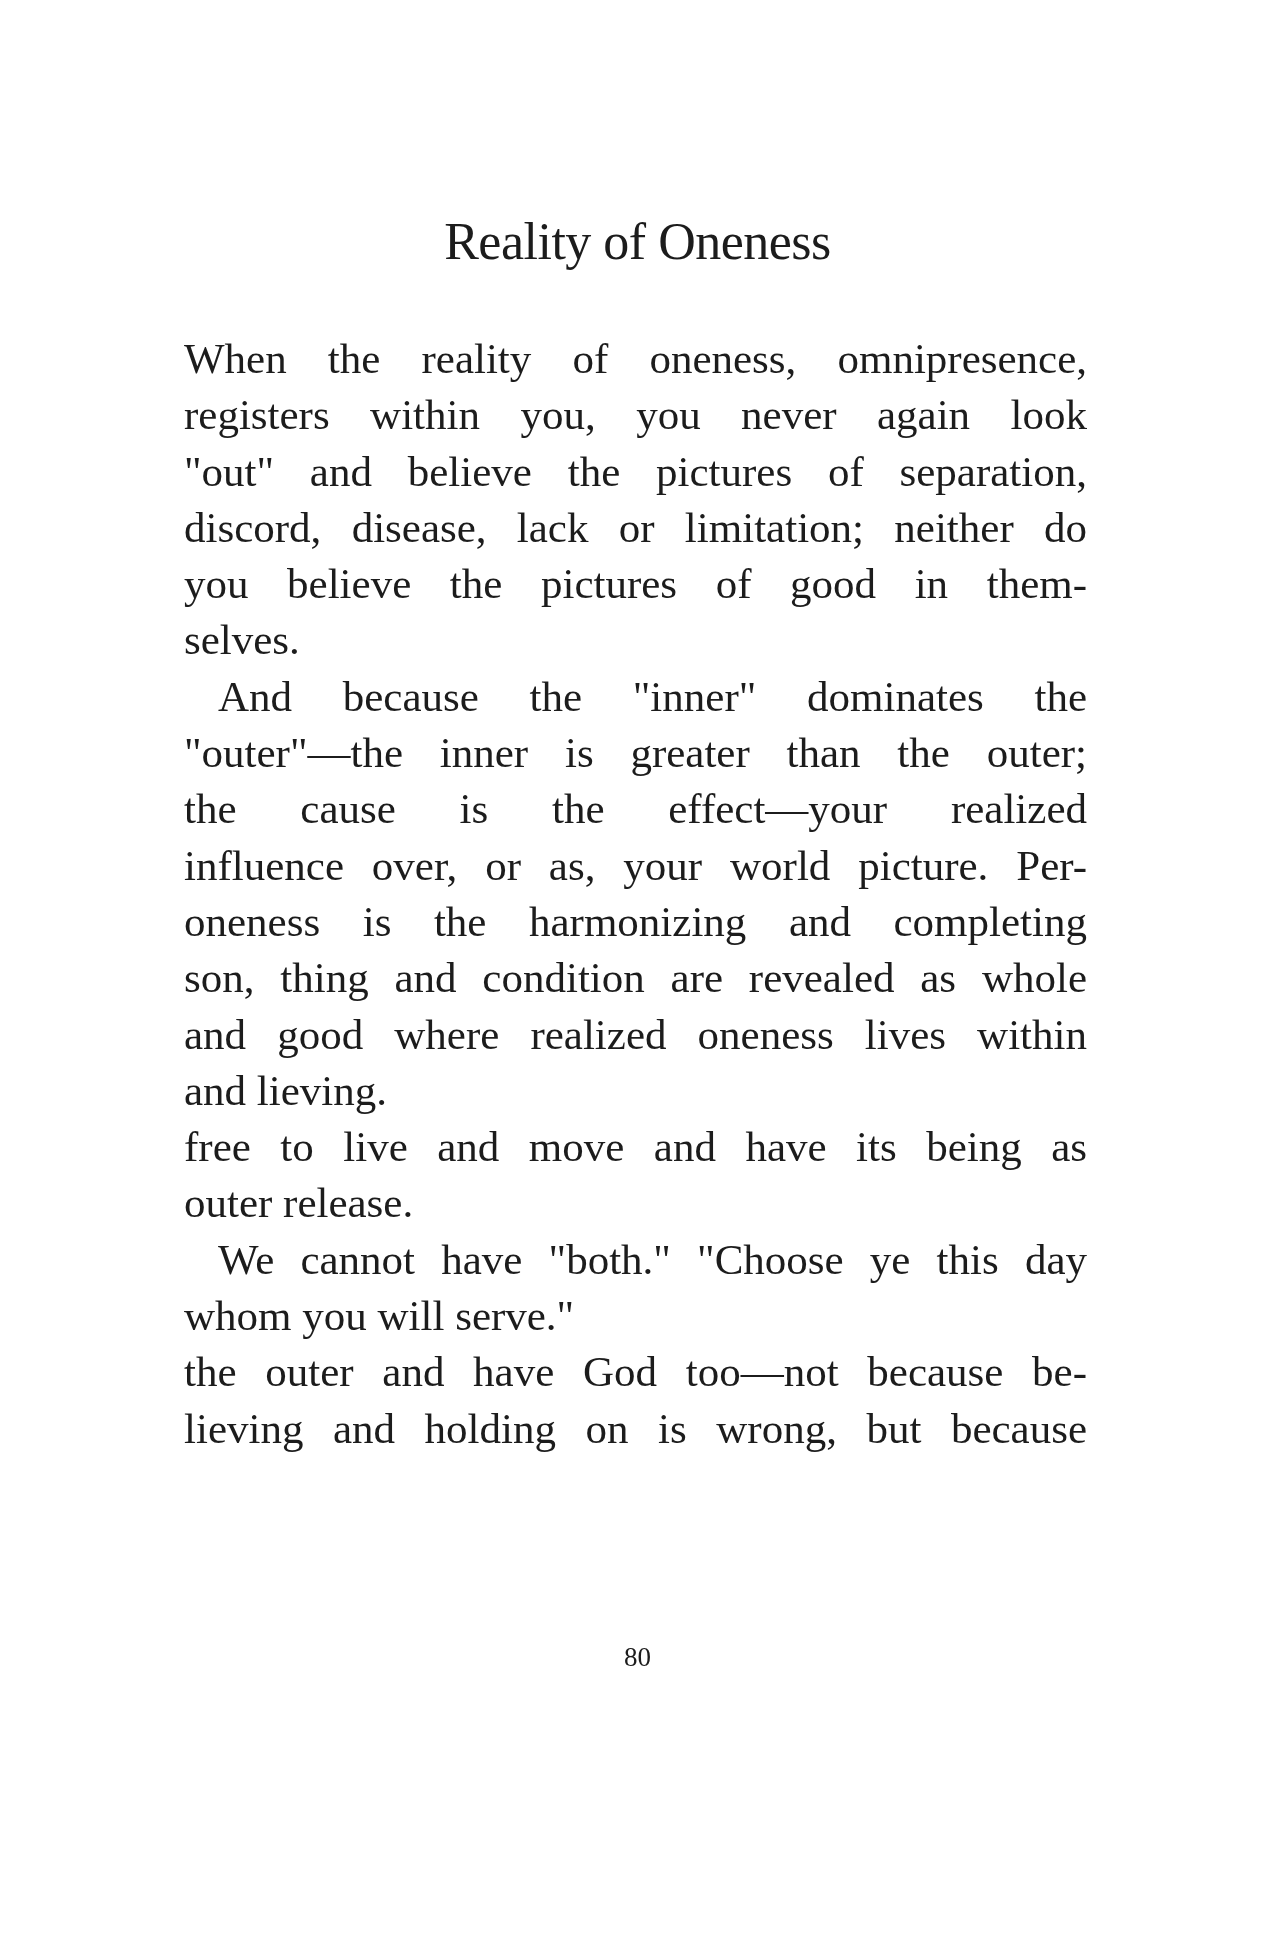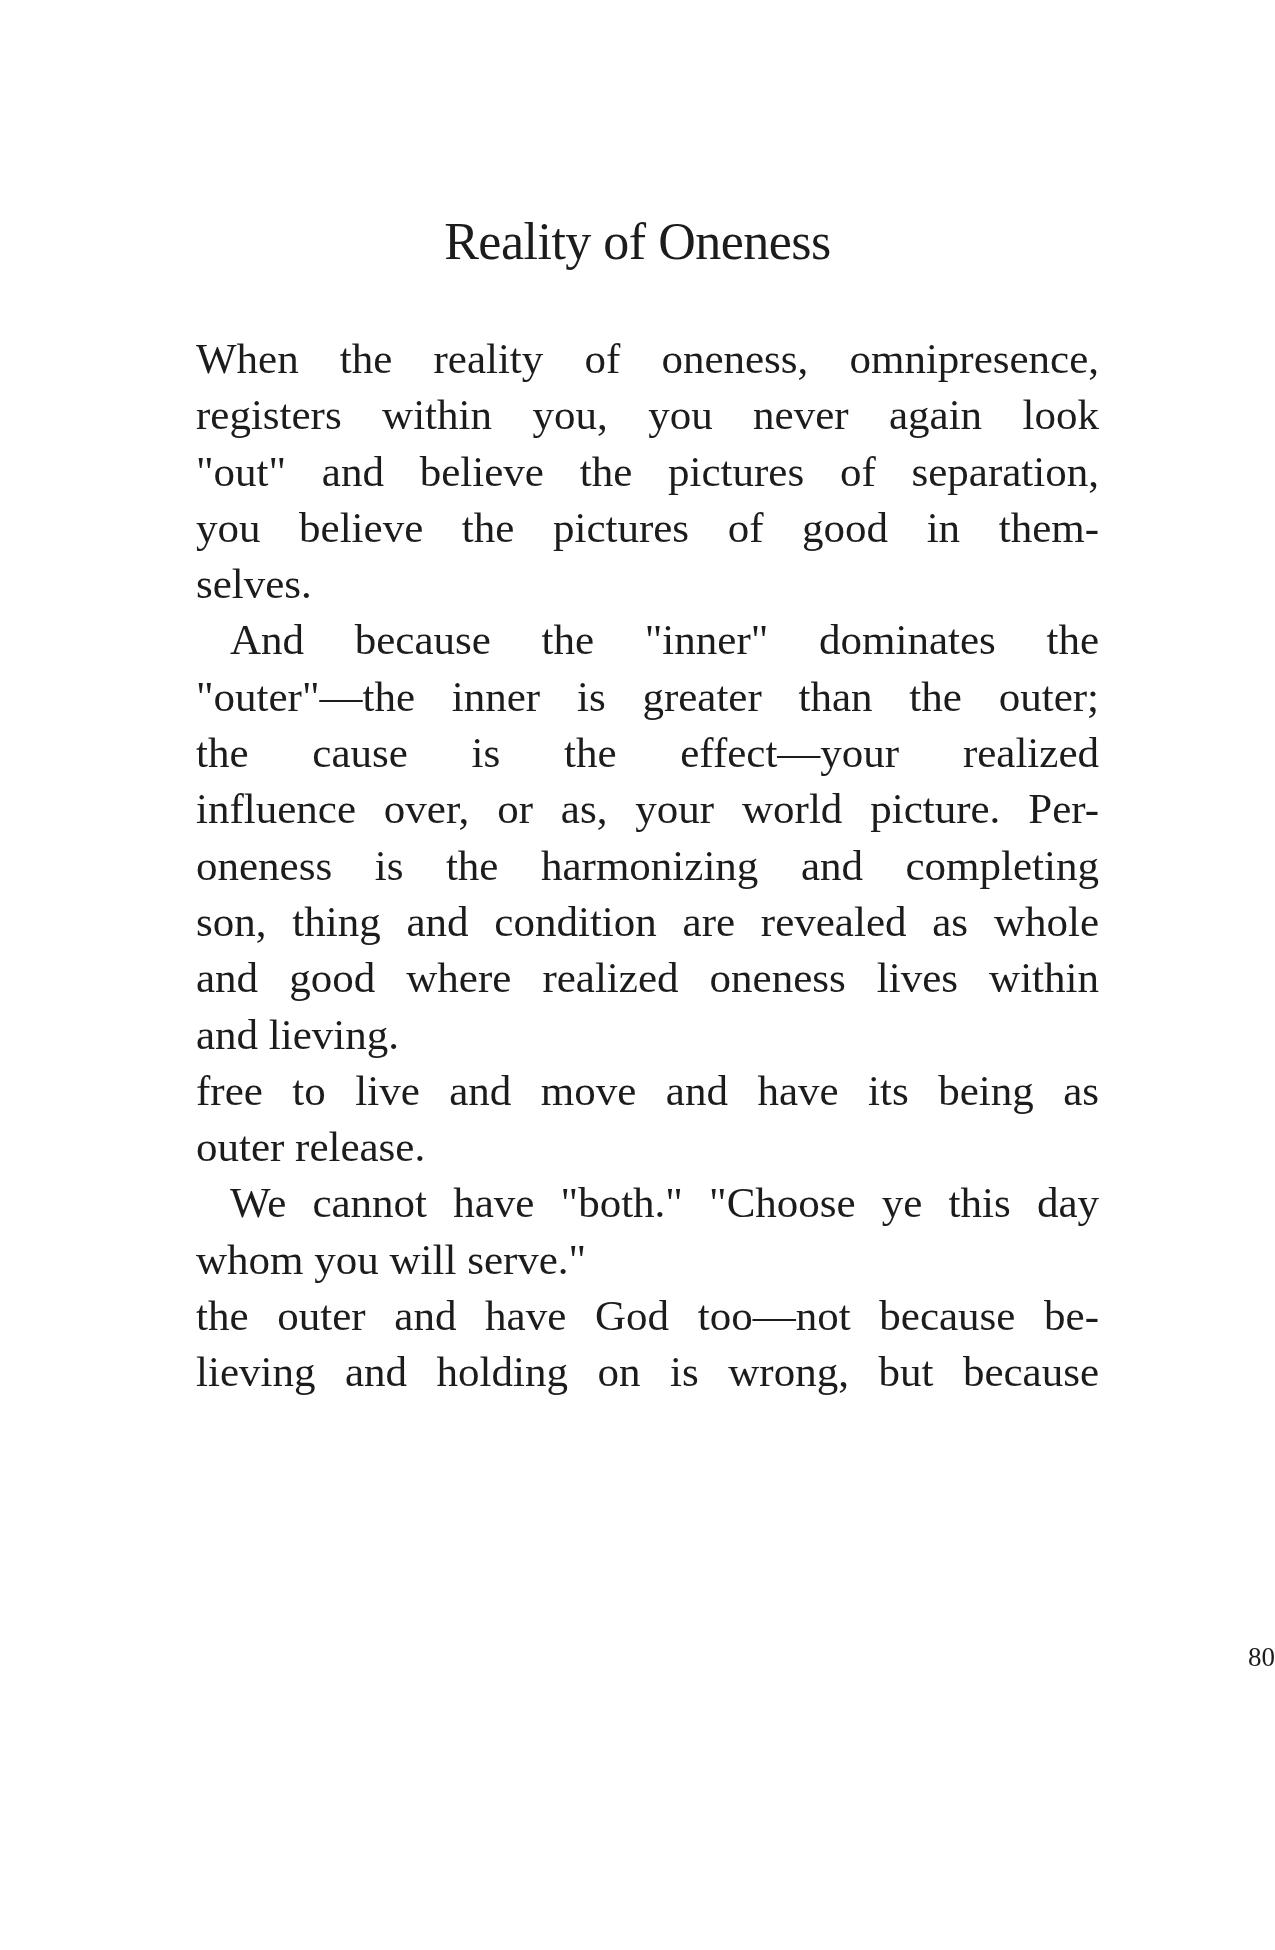--- a/index.html
+++ b/index.html
@@ -1,33 +1,34 @@
 <!DOCTYPE html>
 <html><head>
 <meta charset="utf-8">
 <style>
   html, body { margin: 0; padding: 0; background: #ffffff; }
   body { width: 1275px; height: 1950px; position: relative; overflow: hidden; }
   .page { position: absolute; left: 0; top: 0; width: 1275px; height: 1569px; background: #ffffff; color: #1c1c1c; font-family: "Liberation Serif", "DejaVu Serif", serif; }
   .title { position: absolute; left: 0; width: 1275px; top: 212px; text-align: center; font-size: 52px; line-height: 60px; letter-spacing: -0.5px; }
-  .body { position: absolute; left: 184px; width: 903px; top: 331px; font-size: 43px; line-height: 56.3px; margin-left: 12px; }
+  .body { position: absolute; left: 184px; width: 903px; top: 331px; font-size: 43px; line-height: 56.3px; }
   .line { display: block; height: 56.3px; white-space: nowrap; text-align: justify; text-align-last: justify; }
   .line.last { text-align-last: left; }
   .line.indent { padding-left: 34px; }
-  .pagenum { position: absolute; left: 0; width: 1275px; top: 1642px; text-align: right; font-size: 27px; line-height: 30px; }
+  .pagenum { position: absolute; left: 0; width: 1275px; top: 1642px; text-align: center; font-size: 27px; line-height: 30px; }
 </style>
 </head>
 <body>
 
 <div class="page">
   <div class="title">Reality of Oneness</div>
   <div class="body">
     <span class="line">When the reality of oneness, omnipresence,</span>
     <span class="line">registers within you, you never again look</span>
     <span class="line">"out" and believe the pictures of separation,</span>
+    <span class="line">discord, disease, lack or limitation; neither do</span>
     <span class="line">you believe the pictures of good in them-</span>
     <span class="line last">selves.</span>
     <span class="line indent">And because the "inner" dominates the</span>
     <span class="line">"outer"—the inner is greater than the outer;</span>
     <span class="line">the cause is the effect—your realized</span>
     <span class="line">influence over, or as, your world picture. Per-</span>
     <span class="line">oneness is the harmonizing and completing</span>
     <span class="line">son, thing and condition are revealed as whole</span>
     <span class="line">and good where realized oneness lives within</span>
     <span class="line last">and lieving.</span>

